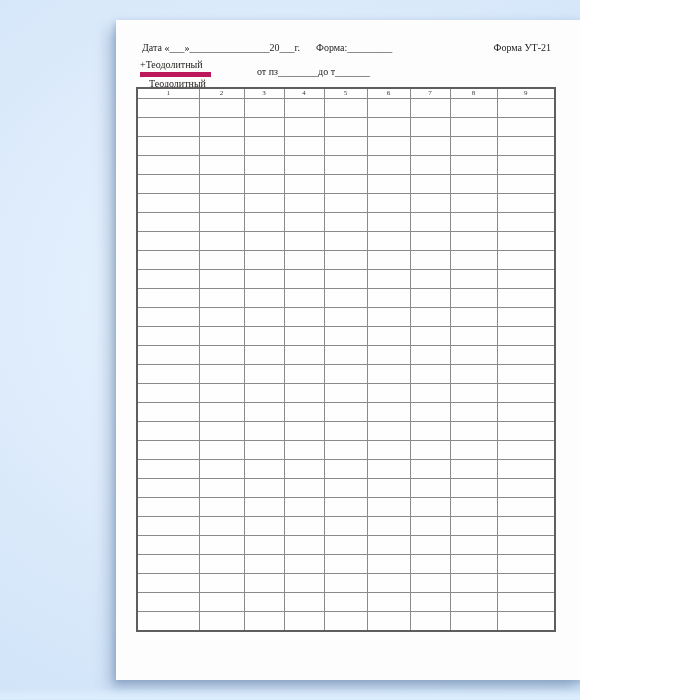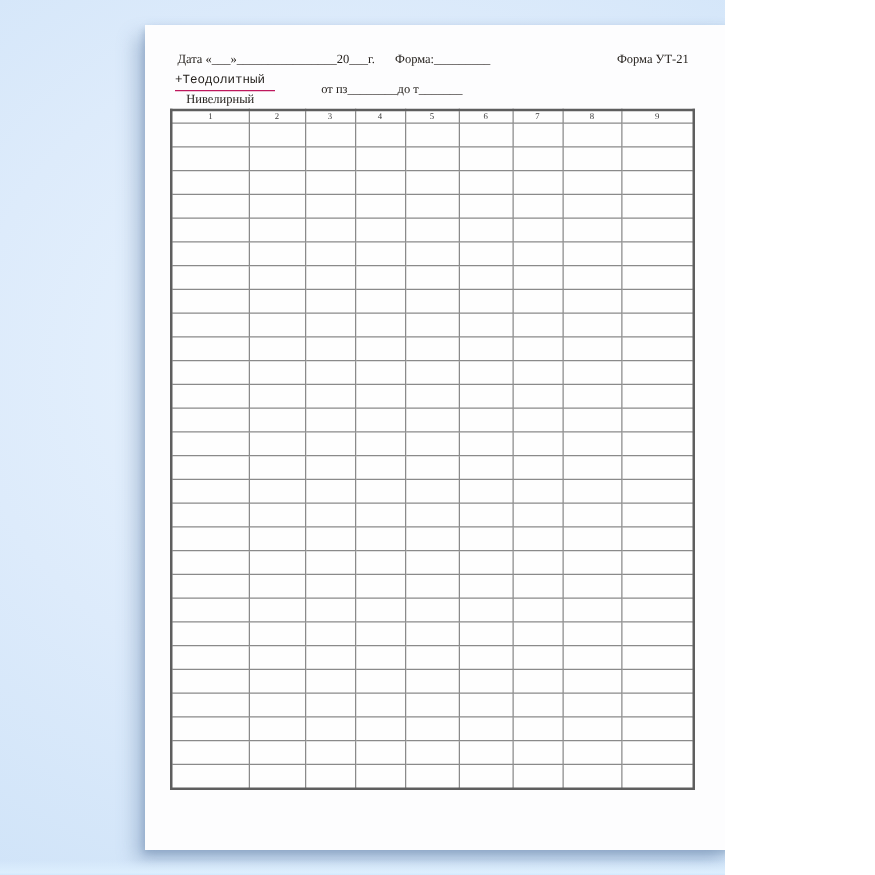--- a/index.html
+++ b/index.html
@@ -37,22 +37,21 @@
   .txt { position: absolute; font-size: 10px; line-height: 12px; white-space: pre; }
   .date-line    { left: 26px;  top: 22px; }
   .weather-line { left: 200px; top: 22px; }
   .form-code    { right: 34px; top: 22px; margin-left: 12px; }
 
   .journal-type { position: absolute; left: 24px; top: 39px; font-size: 10px; }
   .journal-type .num {
     display: block;
     line-height: 12px;
     padding: 0 8px 1px 0;
-    border-bottom: 1px solid #be185d;
-    font-family: Liberation Mono, monospace;
+    border-bottom: 5px solid #be185d;
   }
   .journal-type .den {
     display: block;
     line-height: 12px;
     padding: 1px 0 0 9px;
   }
   .traverse-line { left: 141px; top: 46px; }
 
   table.grid {
     position: absolute;
@@ -88,21 +87,21 @@
   <div class="paper">
 
     <span class="txt date-line">Дата «___»________________20___г.</span>
 
     <span class="txt weather-line">Форма:_________</span>
 
     <span class="txt form-code">Форма УТ-21</span>
 
     <div class="journal-type">
       <span class="num">+Теодолитный</span>
-      <span class="den">Нивелирный</span>
+      <span class="den">Теодолитный</span>
     </div>
 
     <span class="txt traverse-line">от пз________до т_______</span>
 
     <table class="grid" id="grid-table">
         <colgroup>
           <col style="width: 62px;">
           <col style="width: 45px;">
           <col style="width: 40px;">
           <col style="width: 40px;">

